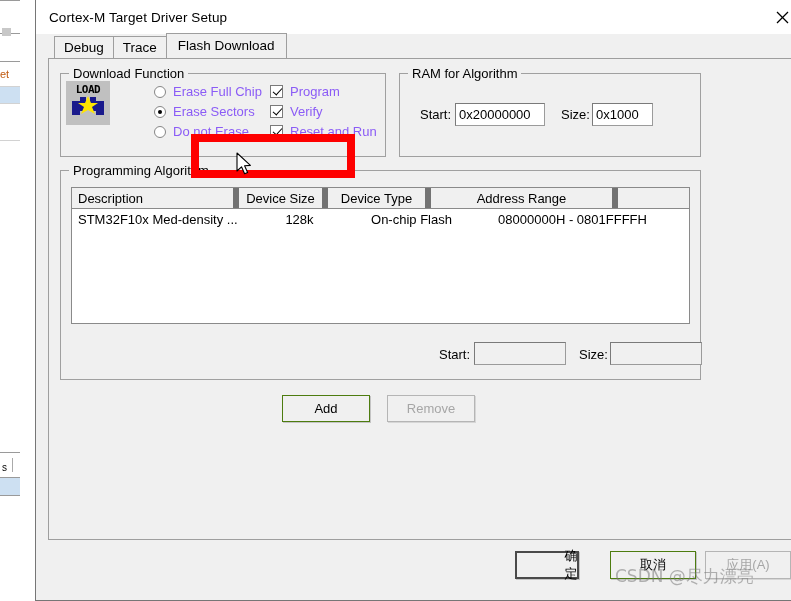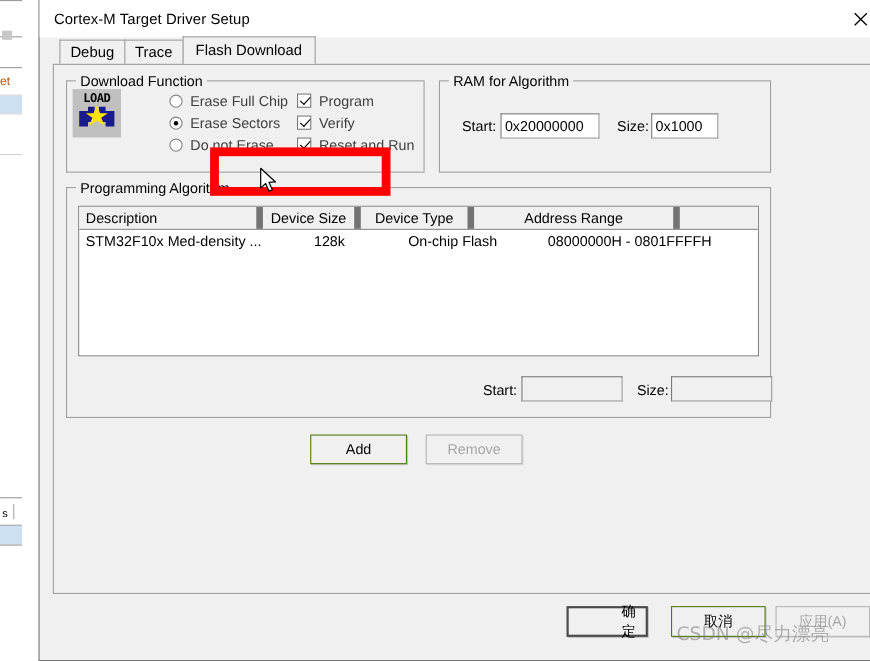--- a/index.html
+++ b/index.html
@@ -135,21 +135,21 @@
     text-align: center;
     font-family: "DejaVu Sans Mono", monospace;
     font-size: 11px; font-weight: bold;
     color: #000; letter-spacing: -0.5px;
   }
 
   
   .opt-row {
     position: absolute;
     display: flex; align-items: center;
-    font-size: 13px; color: #404040;
+    font-size: 13px; color: #8b5cf6;
     white-space: nowrap;
     cursor: default;
   }
   .radio {
     width: 12px; height: 12px; border-radius: 50%;
     border: 1px solid #868686;
     background: #fff;
     margin-right: 7px;
     position: relative; flex: none;
   }
@@ -391,21 +391,21 @@
     <div class="textfield disabled" style="left:425px; top:283px; width:92px; height:23px;"></div>
     <div class="fieldlabel" style="left:530px; top:288px;">Size:</div>
     <div class="textfield disabled" style="left:561px; top:283px; width:92px; height:23px;"></div>
 
     <div class="pushbtn" style="left:233px; top:336px; width:88px; height:27px;">Add</div>
     <div class="pushbtn disabled" style="left:338px; top:336px; width:88px; height:27px;">Remove</div>
 
   </div>
 
   <div id="footer">
-    <div class="pushbtn default" style="left:479px; top:3px; width:74px; height:28px;padding-left:48px;">确定</div>
+    <div class="pushbtn default" style="left:479px; top:3px; width:64px; height:28px;padding-left:48px;">确定</div>
     <div class="pushbtn disabled" style="left:669px; top:3px; width:86px; height:28px;">应用(A)</div>
     <div class="pushbtn" style="left:574px; top:3px; width:86px; height:28px;">取消</div>
   </div>
 
 </div>
 
 <div id="red-box"></div>
 
 <div id="cursor">
   <svg width="18" height="25" viewBox="0 0 18 25">

